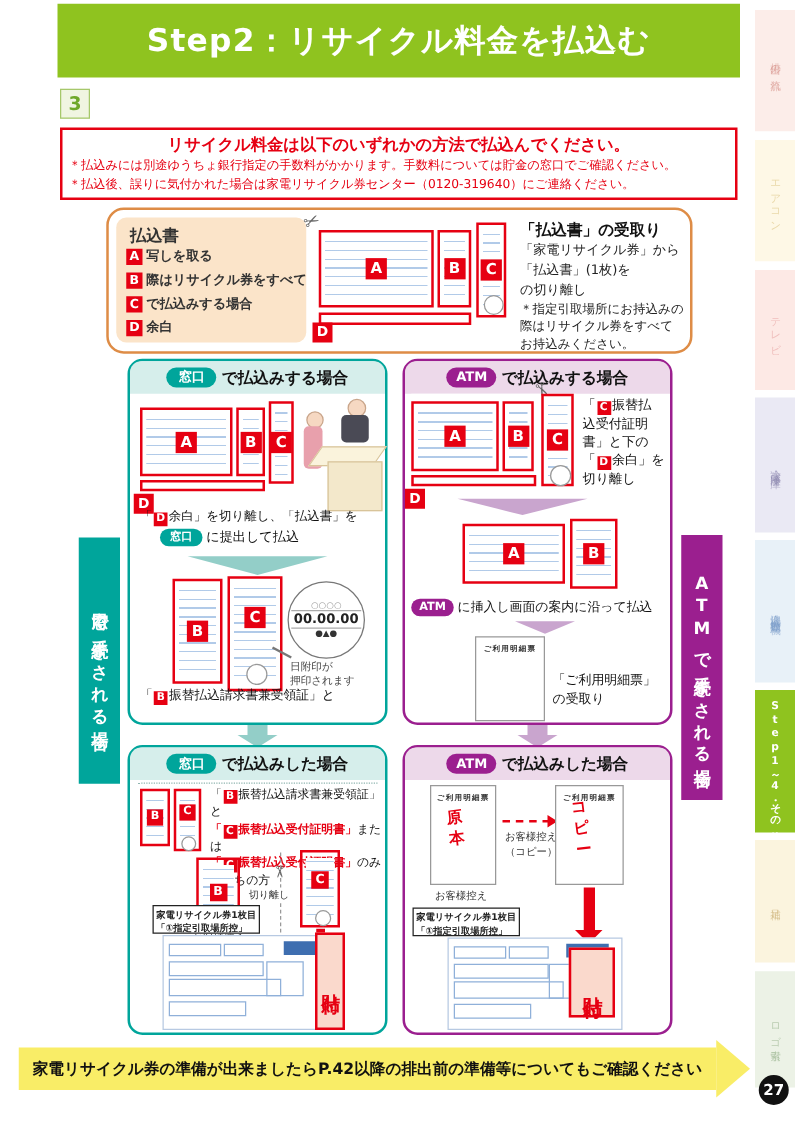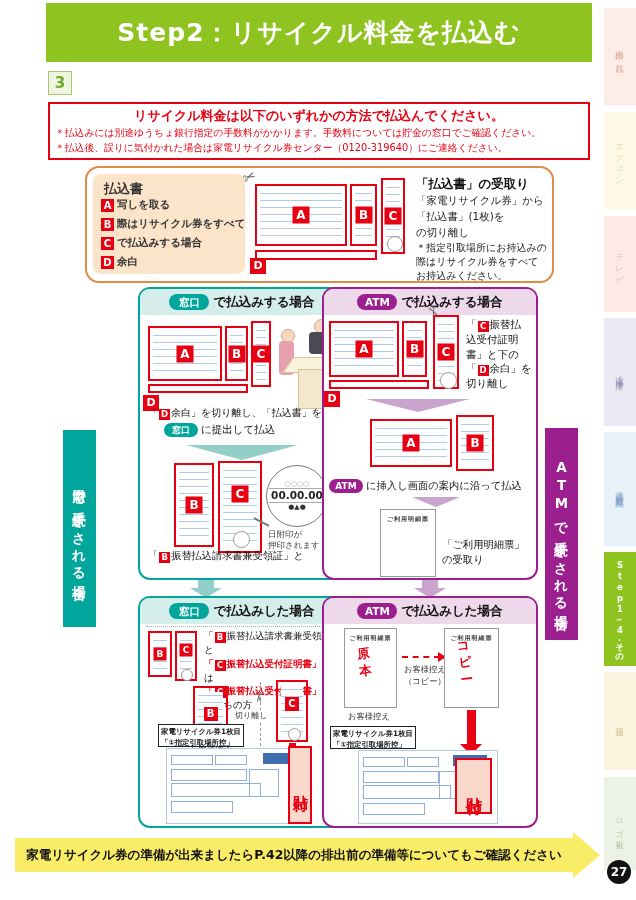--- a/index.html
+++ b/index.html
@@ -37,21 +37,21 @@
   
   .slip{position:absolute;background:#fff;}
   .sec{position:absolute;border:2px solid #E60012;background:#fff;box-sizing:border-box;}
   .lines{background-image:repeating-linear-gradient(to bottom,rgba(100,150,210,.5) 0 1px,transparent 1px 7px);background-clip:content-box;padding:4px 3px;}
   .glines{background-image:repeating-linear-gradient(to bottom,rgba(120,120,120,.35) 0 1px,transparent 1px 6px);background-clip:content-box;padding:3px;}
   .scis{position:absolute;color:#666;font-size:15px;}
   .mini-stamp{position:absolute;border:1px solid #999;border-radius:50%;background:#fff;}
 
   
   .vbox{position:absolute;background:#fff;border-radius:12px;box-sizing:border-box;}
-  .vbox.win{border:2.5px solid #00A59B;margin-left:36px;}
+  .vbox.win{border:2.5px solid #00A59B;}
   .vbox.atm{border:2.5px solid #9B1F8F;}
   .vbox-h{position:absolute;left:0;right:0;top:0;height:26px;border-radius:9px 9px 0 0;
           display:flex;align-items:center;justify-content:center;gap:4px;font-weight:bold;font-size:12.5px;color:#111;}
   .win > .vbox-h{background:#D6EEEB;}
   .atm > .vbox-h{background:#EDD9EA;}
   .badge{display:inline-block;color:#fff;font-weight:bold;text-align:center;border-radius:9px;}
   .badge-h{width:40px;height:16px;font-size:10.5px;line-height:16px;}
   .badge-s{width:34px;height:14px;font-size:9px;line-height:14px;border-radius:8px;}
   .bg-win{background:#00A59B;} .bg-atm{background:#9B1F8F;}
 

